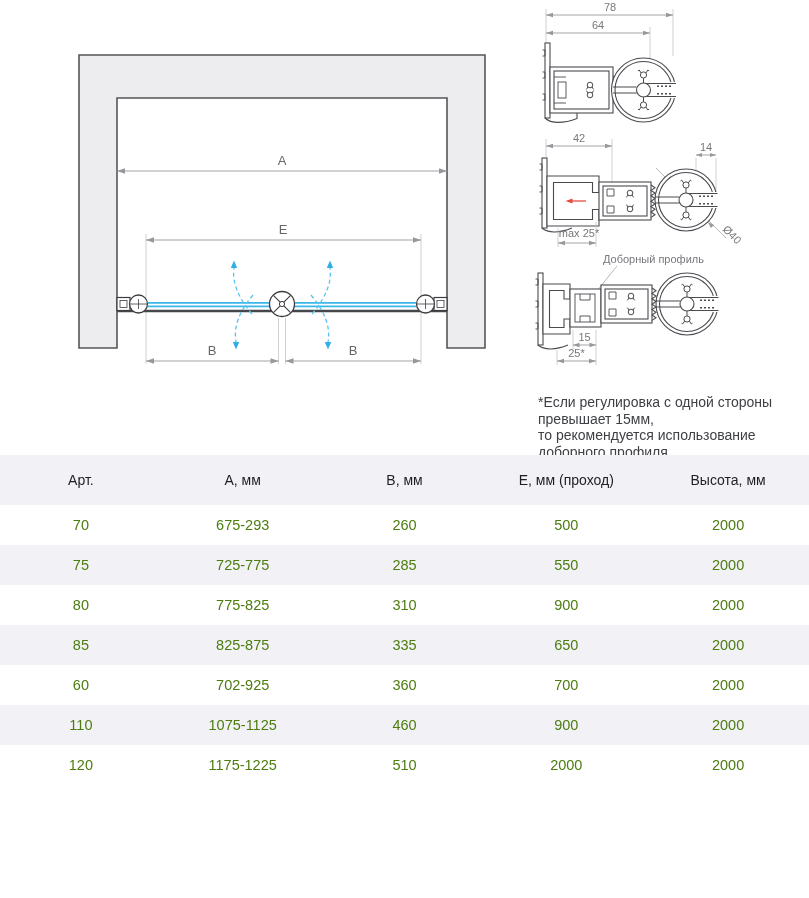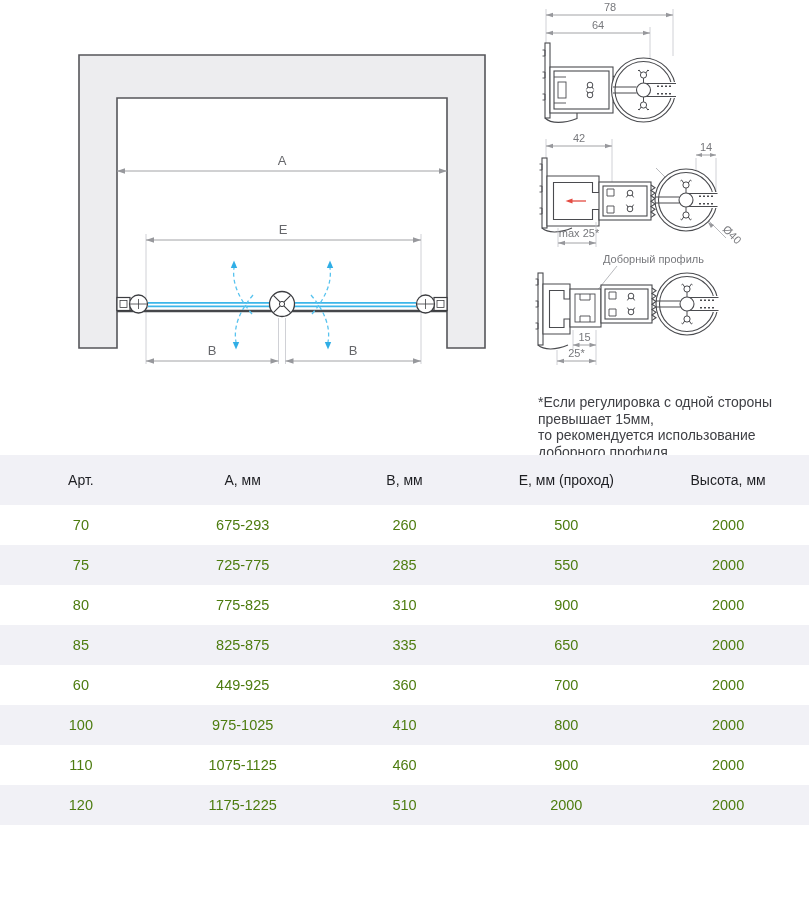--- a/index.html
+++ b/index.html
@@ -330,30 +330,23 @@
       </tr>
       <tr>
         <td>85</td>
         <td>825-875</td>
         <td>335</td>
         <td>650</td>
         <td>2000</td>
       </tr>
       <tr>
         <td>60</td>
-        <td>449-925</td>
+        <td>702-925</td>
         <td>360</td>
         <td>700</td>
-        <td>2000</td>
-      </tr>
-      <tr>
-        <td>100</td>
-        <td>975-1025</td>
-        <td>410</td>
-        <td>800</td>
         <td>2000</td>
       </tr>
       <tr>
         <td>110</td>
         <td>1075-1125</td>
         <td>460</td>
         <td>900</td>
         <td>2000</td>
       </tr>
       <tr>

